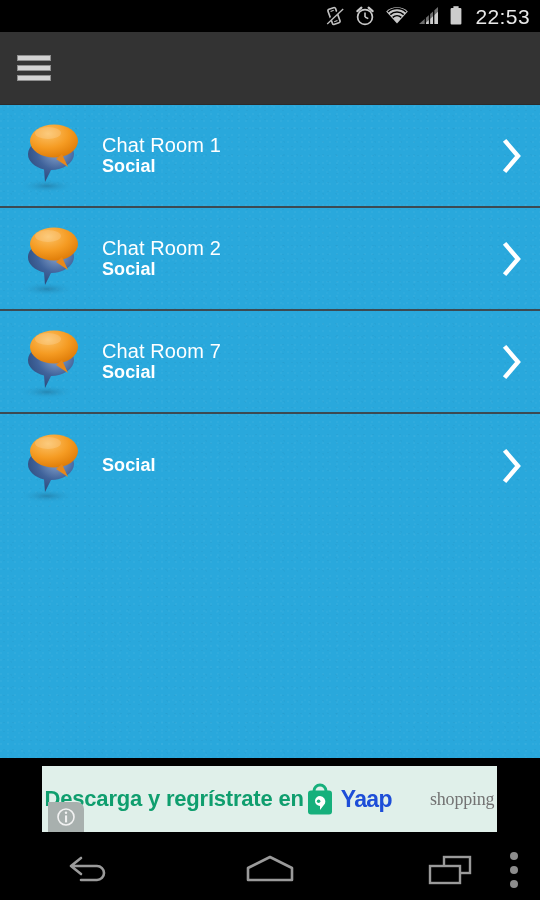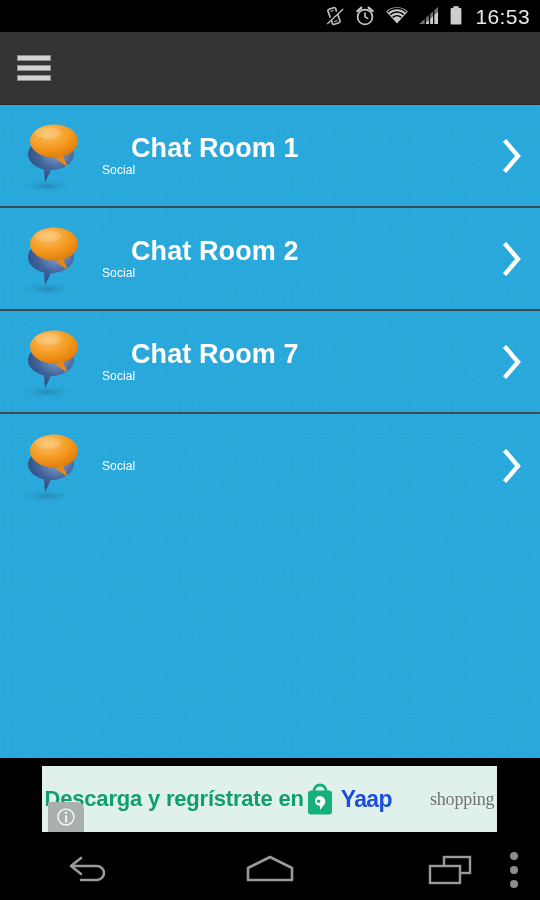--- a/index.html
+++ b/index.html
@@ -58,27 +58,26 @@
     border-bottom:2px solid #3c4a52;
     cursor:pointer;
   }
   .row.last{ border-bottom:none; }
 
   .row-icon{
     position:relative; width:100px; height:103px; flex:0 0 100px;
   }
   .row-text{ flex:1 1 auto; padding-left:2px; }
   .row-title{
-    color:#ffffff; font-size:27px; font-weight:700;
+    color:#ffffff; font-size:20px; font-weight:400;
     letter-spacing:.1px; line-height:1.05;
     font-family:"Liberation Sans", sans-serif;
-    margin-left:29px;
   }
   .row-sub{
-    color:#ffffff; font-size:12px; font-weight:400;
+    color:#ffffff; font-size:18px; font-weight:700;
     letter-spacing:.1px;
     font-family:"Liberation Sans", sans-serif;
   }
   .row-chevron{
     flex:0 0 56px; display:flex; align-items:center; justify-content:center;
   }
 
   
   .ad-outer{
     position:absolute; left:0; top:758px; width:540px; height:82px;
@@ -168,21 +167,21 @@
       <line x1="7.3" y1="18" x2="7.3" y2="11.6" stroke="#000" stroke-width="1.3"></line>
       <line x1="11.5" y1="18" x2="11.5" y2="7.9" stroke="#000" stroke-width="1.3"></line>
       <line x1="15.7" y1="18" x2="15.7" y2="4.2" stroke="#000" stroke-width="1.3"></line>
     </svg>
 
     <svg class="sb-icon" width="14" height="22" viewBox="0 0 14 22">
       <rect x="4.4" y="1.2" width="5.2" height="2" fill="#cdcdcd"></rect>
       <rect x="1.6" y="3" width="10.8" height="16.6" rx="1" fill="#cdcdcd"></rect>
     </svg>
 
-    <div class="sb-clock">16:53</div>
+    <div class="sb-clock">22:53</div>
   </div>
 
   <div class="actionbar">
     <div class="hamburger">
       <span></span>
       <span></span>
       <span></span>
     </div>
   </div>
 

